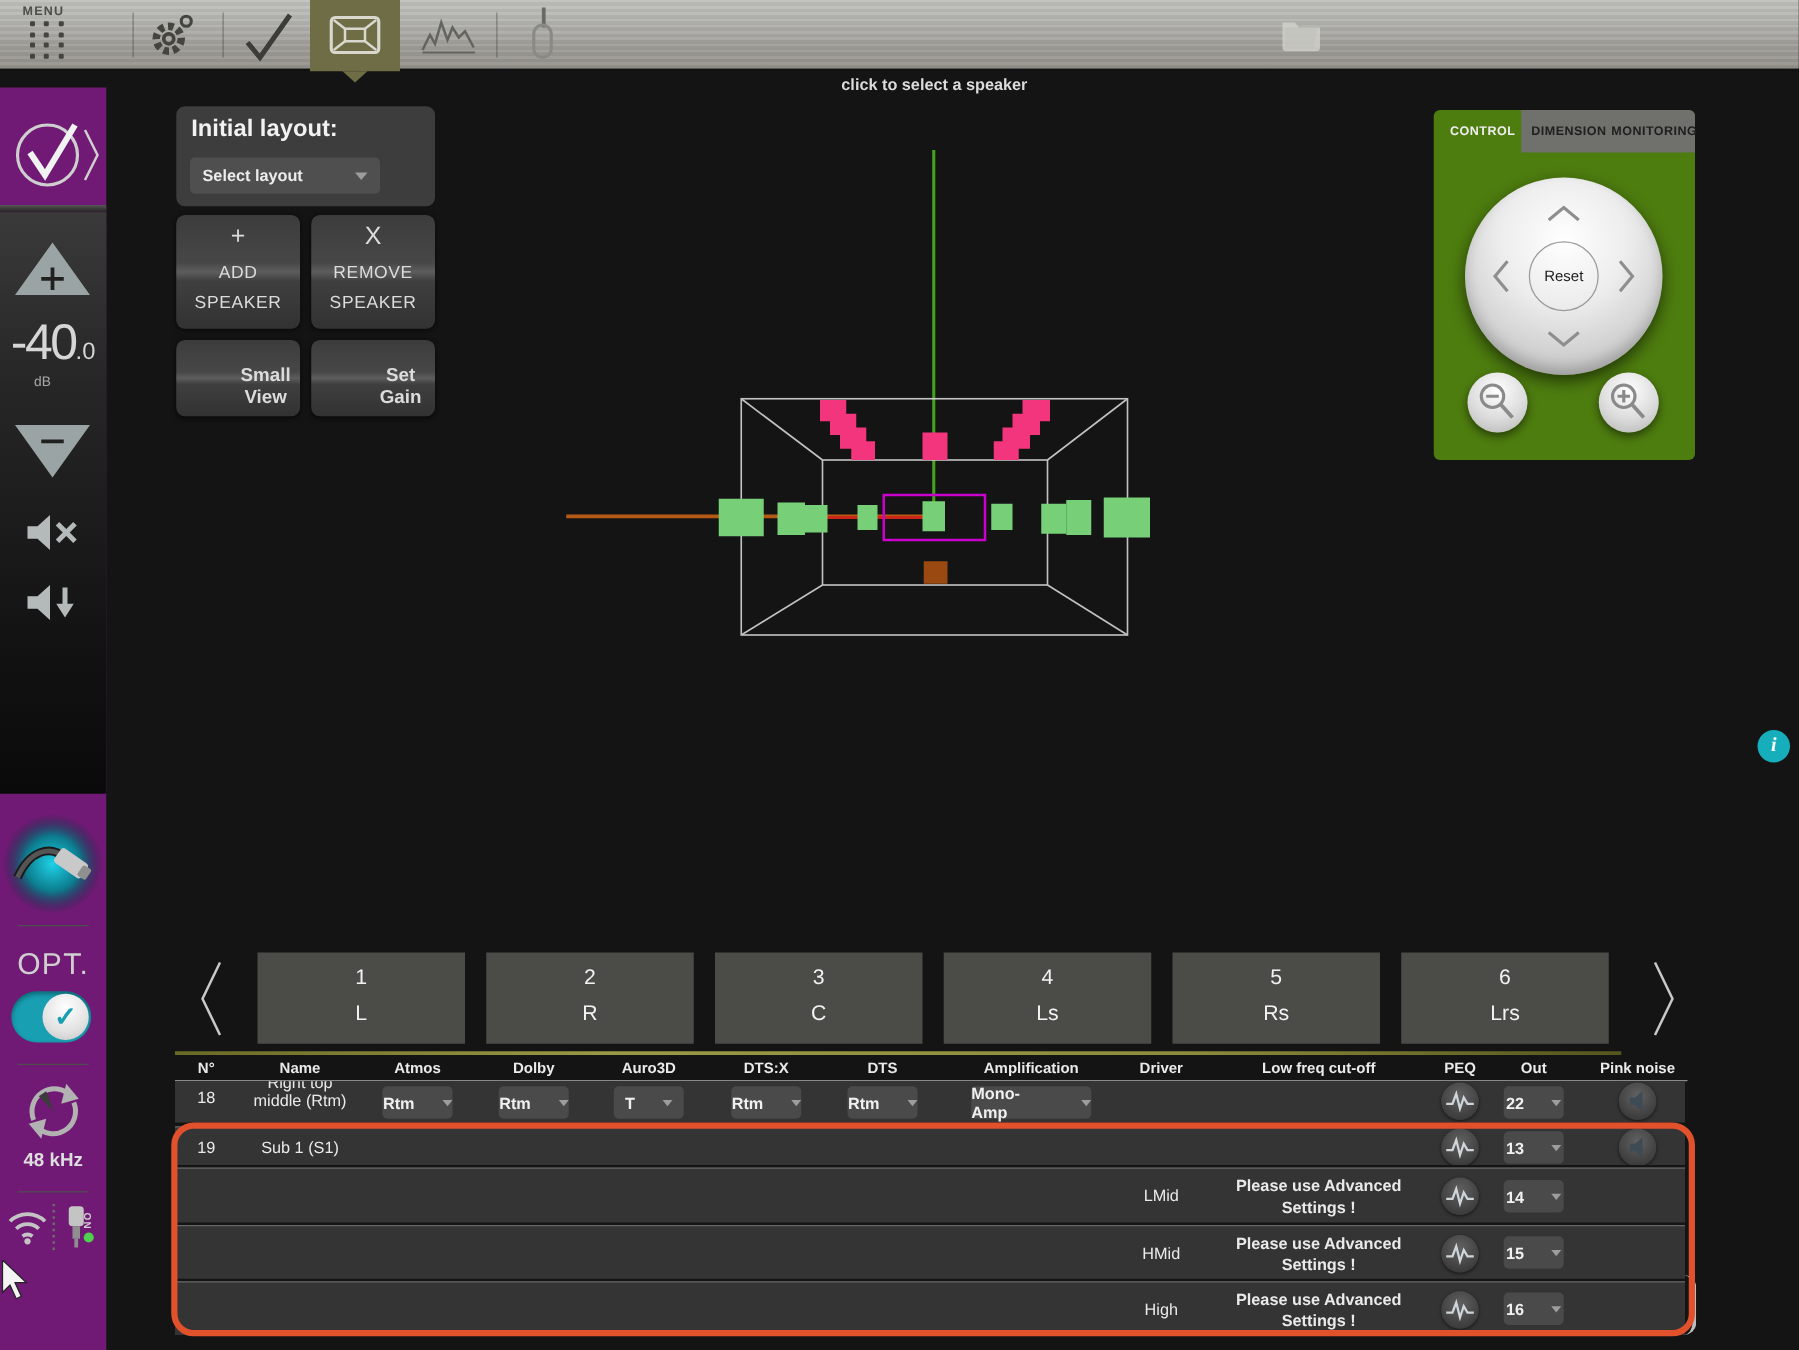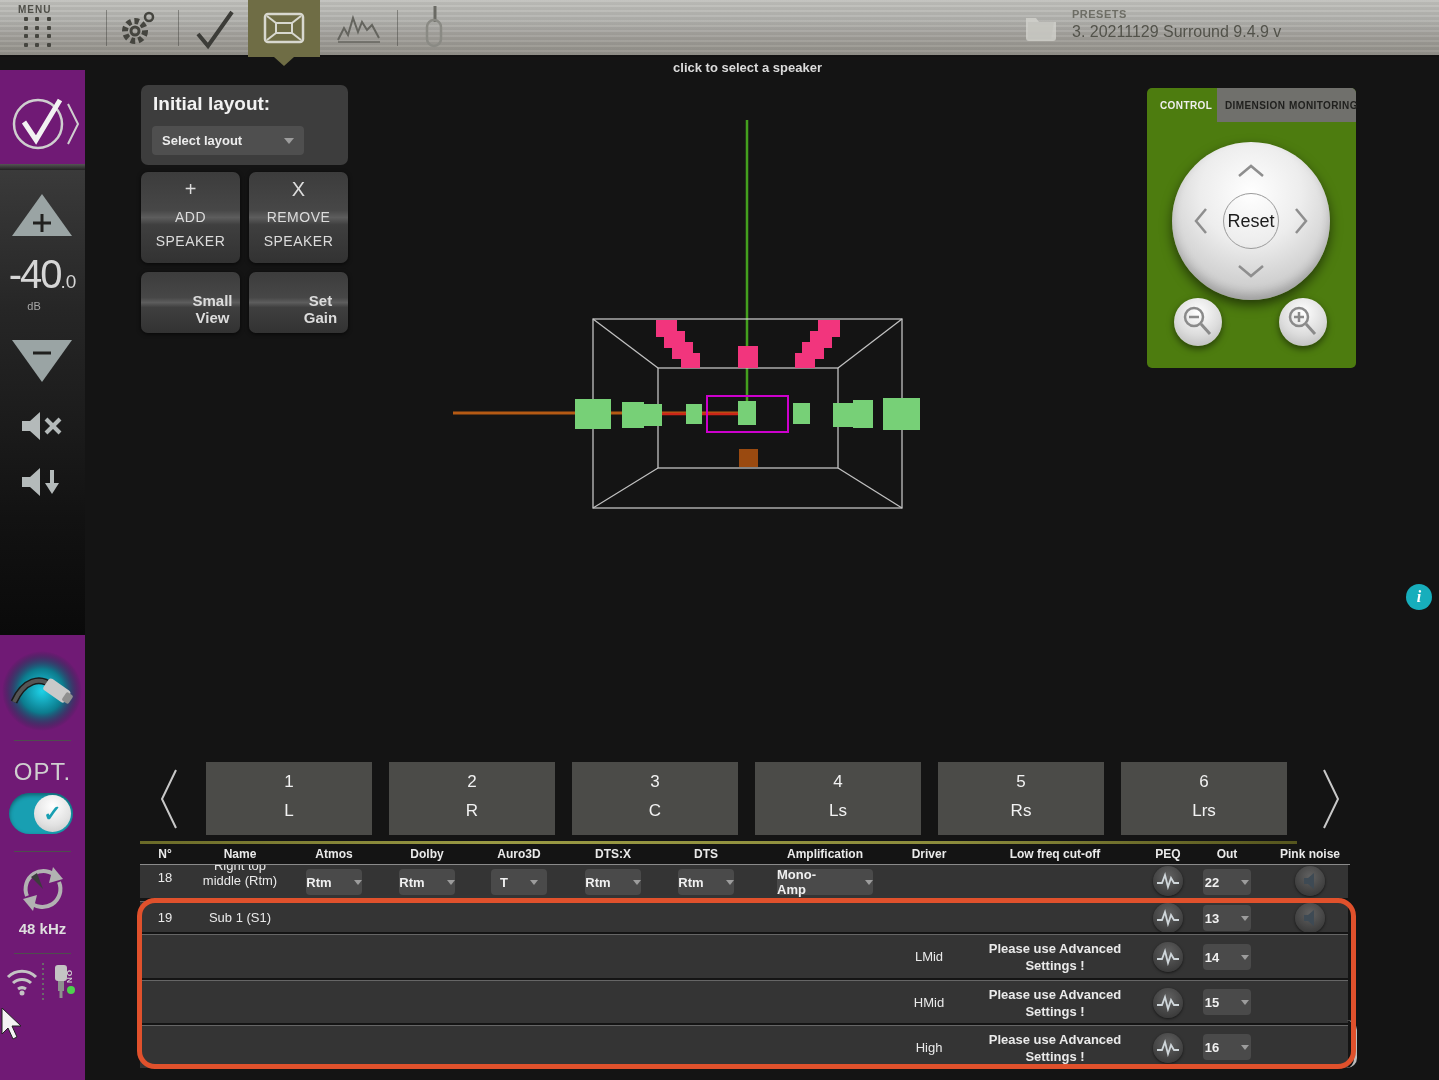--- a/index.html
+++ b/index.html
@@ -82,21 +82,21 @@
   .ctrl-tab { position:absolute; top:0; height:34px; display:flex; align-items:center;
     font-size:10px; font-weight:bold; letter-spacing:.4px; cursor:pointer; }
   #tab-control { left:13px; color:#efefef; }
   #tab-dimension { left:78px; color:#20201e; }
   #tab-monitoring { left:142px; color:#20201e; }
   #dpad { position:absolute; left:1172px; top:142px; width:158px; height:158px; border-radius:50%;
     background:radial-gradient(circle at 50% 32%, #ffffff 0%, #ededed 38%, #cfcfcf 70%, #a9a9a9 100%);
     box-shadow:0 5px 12px rgba(0,0,0,.55), inset 0 -6px 10px rgba(0,0,0,.18); }
   #dpad-reset { position:absolute; left:51px; top:51px; width:56px; height:56px; border-radius:50%;
     border:1px solid #9b9b9b; display:flex; align-items:center; justify-content:center;
-    font-size:18px; color:#1c1c1c; cursor:pointer; }
+    font-size:12px; color:#1c1c1c; cursor:pointer; }
   .zoom-btn { position:absolute; width:48px; height:48px; border-radius:50%;
     background:radial-gradient(circle at 50% 30%, #ffffff, #dcdcdc 55%, #b2b2b2);
     box-shadow:0 3px 7px rgba(0,0,0,.5); cursor:pointer; }
 
   #info-btn { position:absolute; left:1406px; top:584px; width:26px; height:26px; border-radius:50%;
     background:#17aebc; display:flex; align-items:center; justify-content:center;
     color:#fff; font-family:"Liberation Serif", serif; font-style:italic; font-weight:bold; font-size:16px; }
 
   
   .spk-tab { position:absolute; top:762px; width:166px; height:73px; background:#4b4b48;
@@ -193,24 +193,20 @@
       <line x1="17" y1="2" x2="17" y2="18" stroke="#6a6a64" stroke-width="3"></line>
       <rect x="9" y="16" width="14" height="26" rx="7" fill="none" stroke="#8a8a84" stroke-width="2.5"></rect>
     </svg>
   </div>
 
   <div id="presets-group">
     <svg width="38" height="36" viewBox="0 0 38 36">
       <path d="M4,10 h10 l3,4 h17 v16 a3,3 0 0 1 -3,3 h-24 a3,3 0 0 1 -3,-3 z" fill="#d6d6d0" opacity="0.75"></path>
       <path d="M6,14 h26 l-3,17 h-23 z" fill="#c2c2bc" opacity="0.7"></path>
     </svg>
-    <div>
-      <div id="presets-label">PRESETS</div>
-      <div id="preset-name">3. 20211129 Surround 9.4.9 v</div>
-    </div>
   </div>
 </div>
 
 <div id="sidebar">
   <svg class="abs" style="left:8px;top:22px" width="74" height="62" viewBox="0 0 74 62">
     <circle cx="30" cy="32" r="24" fill="none" stroke="#cfcfcf" stroke-width="2.5"></circle>
     <path d="M16,30 L28,48 L52,8" fill="none" stroke="#f2f2f2" stroke-width="5"></path>
     <path d="M60,12 L70,32 L60,52" fill="none" stroke="#cfcfcf" stroke-width="2"></path>
   </svg>
 

